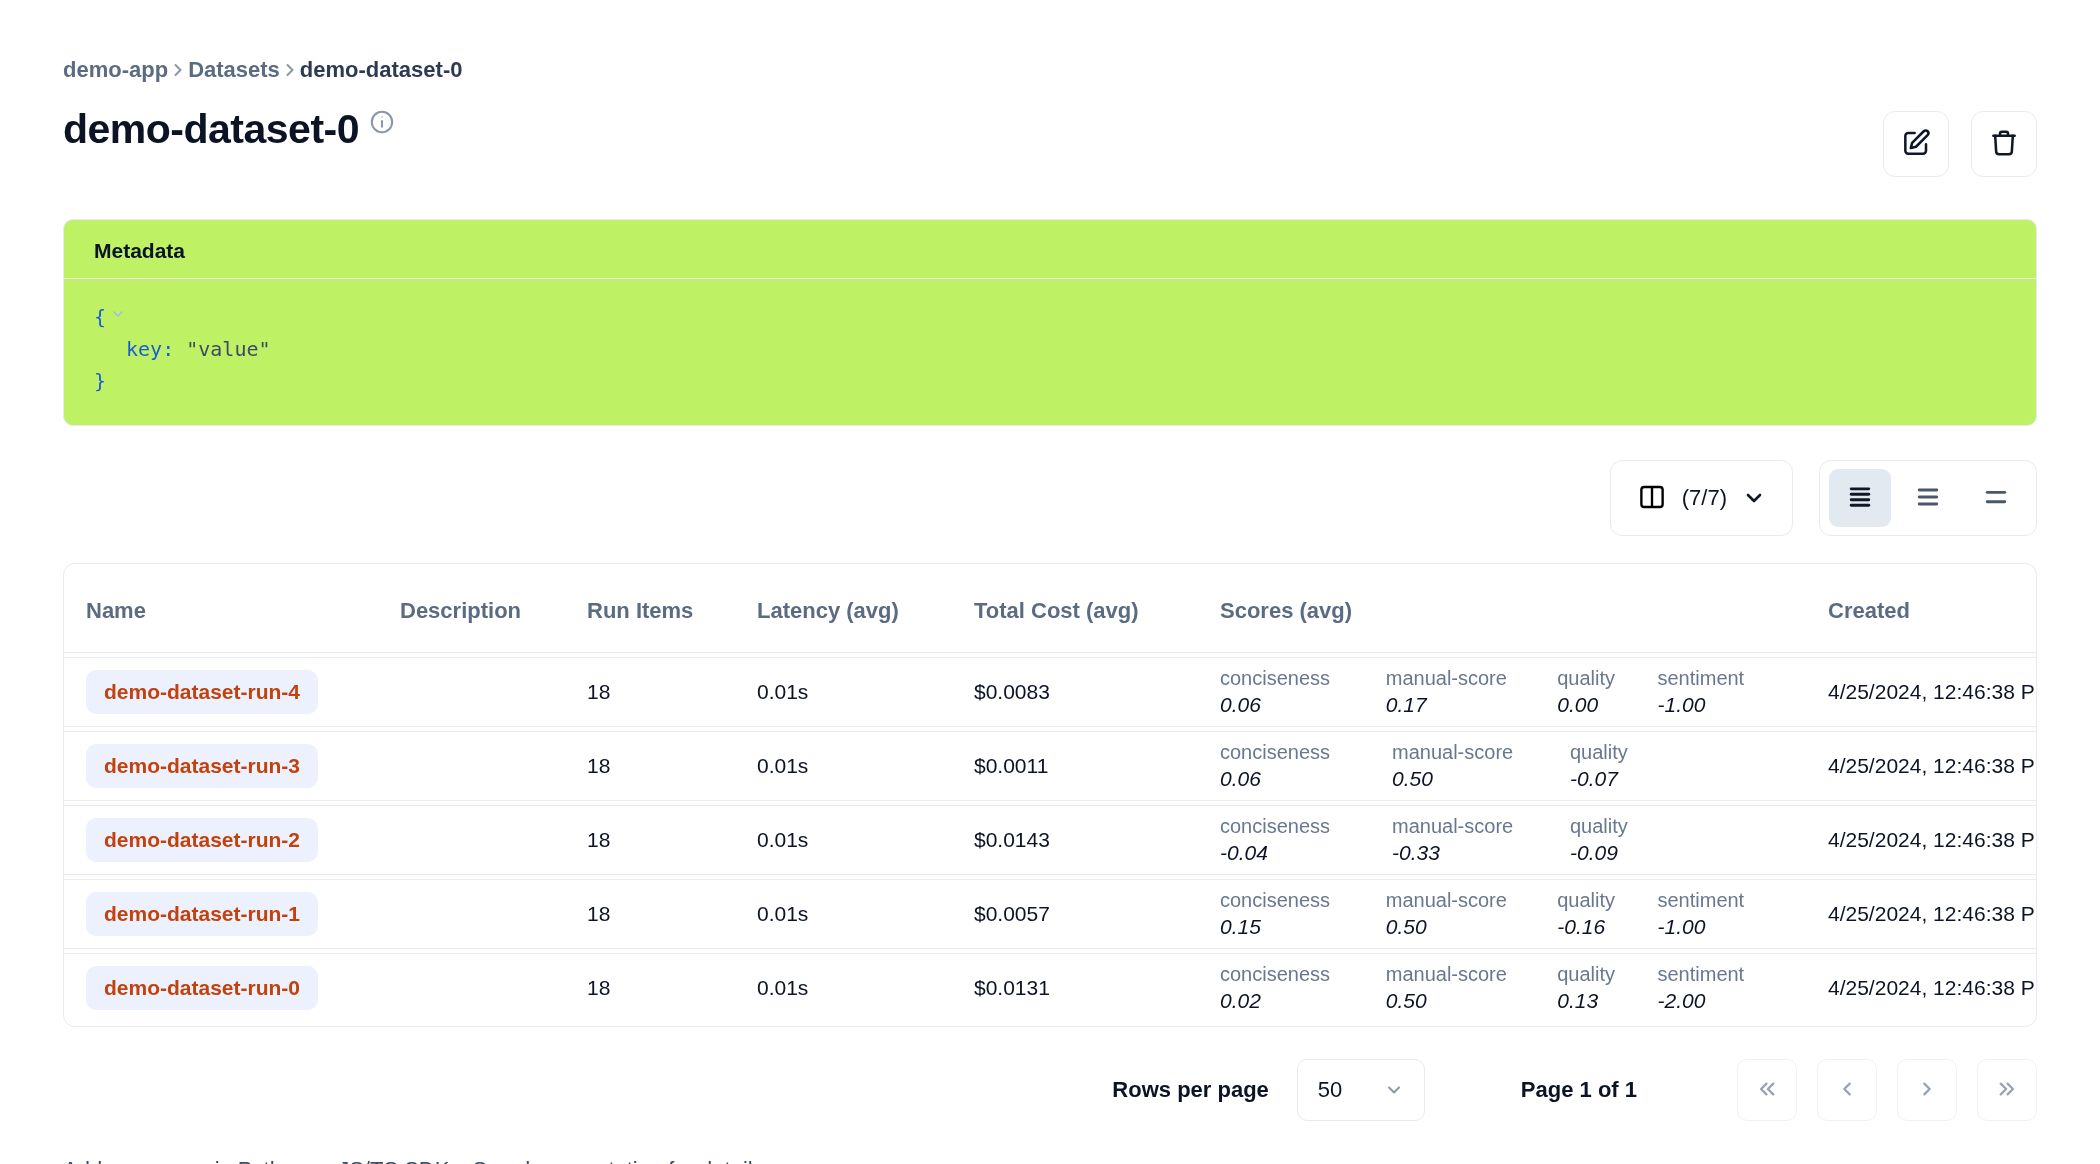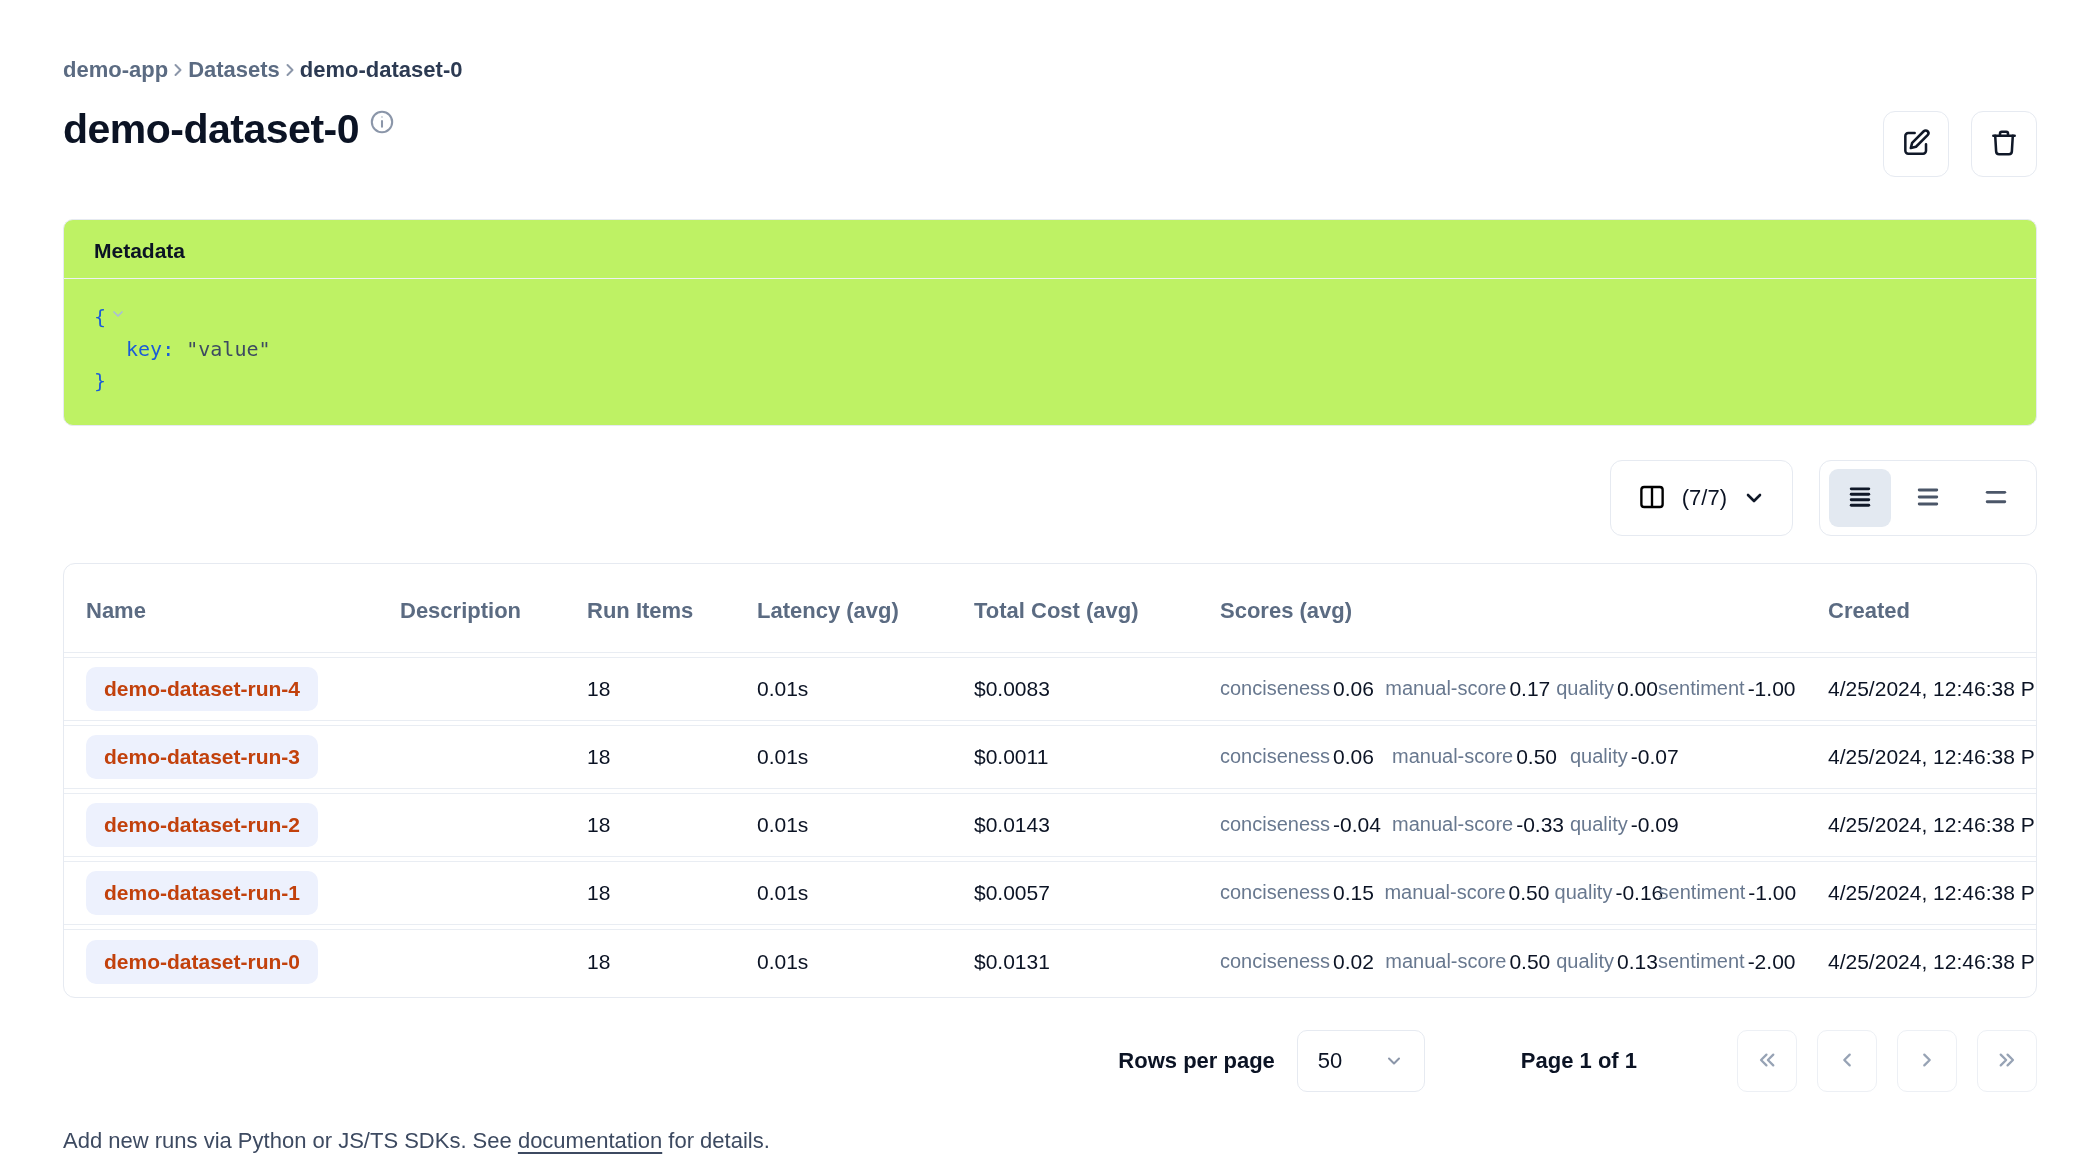--- a/index.html
+++ b/index.html
@@ -72,34 +72,34 @@
     border-top: 1px solid #e9edf3; border-bottom: 1px solid #e9edf3;
     vertical-align: middle; overflow: hidden; white-space: nowrap;
   }
   tbody td:first-child { padding-left: 22px; }
   tbody tr:last-child td { border-bottom: none; }
   .run-link {
     display: inline-block; background: #edf1fd; color: #c2410c; font-weight: 700;
     font-size: 21px; text-decoration: none; padding: 10px 18px; border-radius: 10px; cursor: pointer;
   }
   .scores-flex { display: flex; align-items: center; }
-  .score { display: flex; flex-direction: row; gap: 3px; }
+  .score { display: flex; flex-direction: column; gap: 3px; justify-content: flex-end; }
   .score:nth-child(1) { width: 172px; }
   .score:nth-child(2) { width: 178px; }
   .score:nth-child(3) { width: 104px; }
   .score:nth-child(4) { width: 150px; }
   .score-label { font-size: 20px; color: #68788f; }
-  .score-value { font-size: 21px; color: #0b1324; }
+  .score-value { font-size: 21px; color: #0b1324; font-style: italic; }
   td.created-cell { white-space: nowrap; overflow: hidden; }
 
   
   .pagination { display: flex; align-items: center; justify-content: flex-end; margin-top: 32px; }
   .rpp-label { font-size: 22px; font-weight: 600; color: #0b1324; }
   .rpp-select {
-    margin-left: 22px; height: 62px; min-width: 128px; padding: 0 20px;
+    margin-left: 28px; height: 62px; min-width: 128px; padding: 0 20px;
     display: flex; align-items: center; justify-content: space-between; gap: 16px;
     background: #fff; border: 1.5px solid #e6eaf1; border-radius: 10px; font-size: 22px; color: #0b1324; cursor: pointer;
   }
   .rpp-select .chev { color: #8b96a9; display: flex; }
   .page-indicator { font-size: 22px; font-weight: 700; color: #0b1324; margin-left: 96px; }
   .nav-buttons { display: flex; gap: 20px; margin-left: 100px; }
   .nav-btn {
     width: 60px; height: 62px; background: #fff; border: 1.5px solid #edf0f5; border-radius: 10px;
     display: flex; align-items: center; justify-content: center; color: #97a3b5; cursor: pointer;
   }

